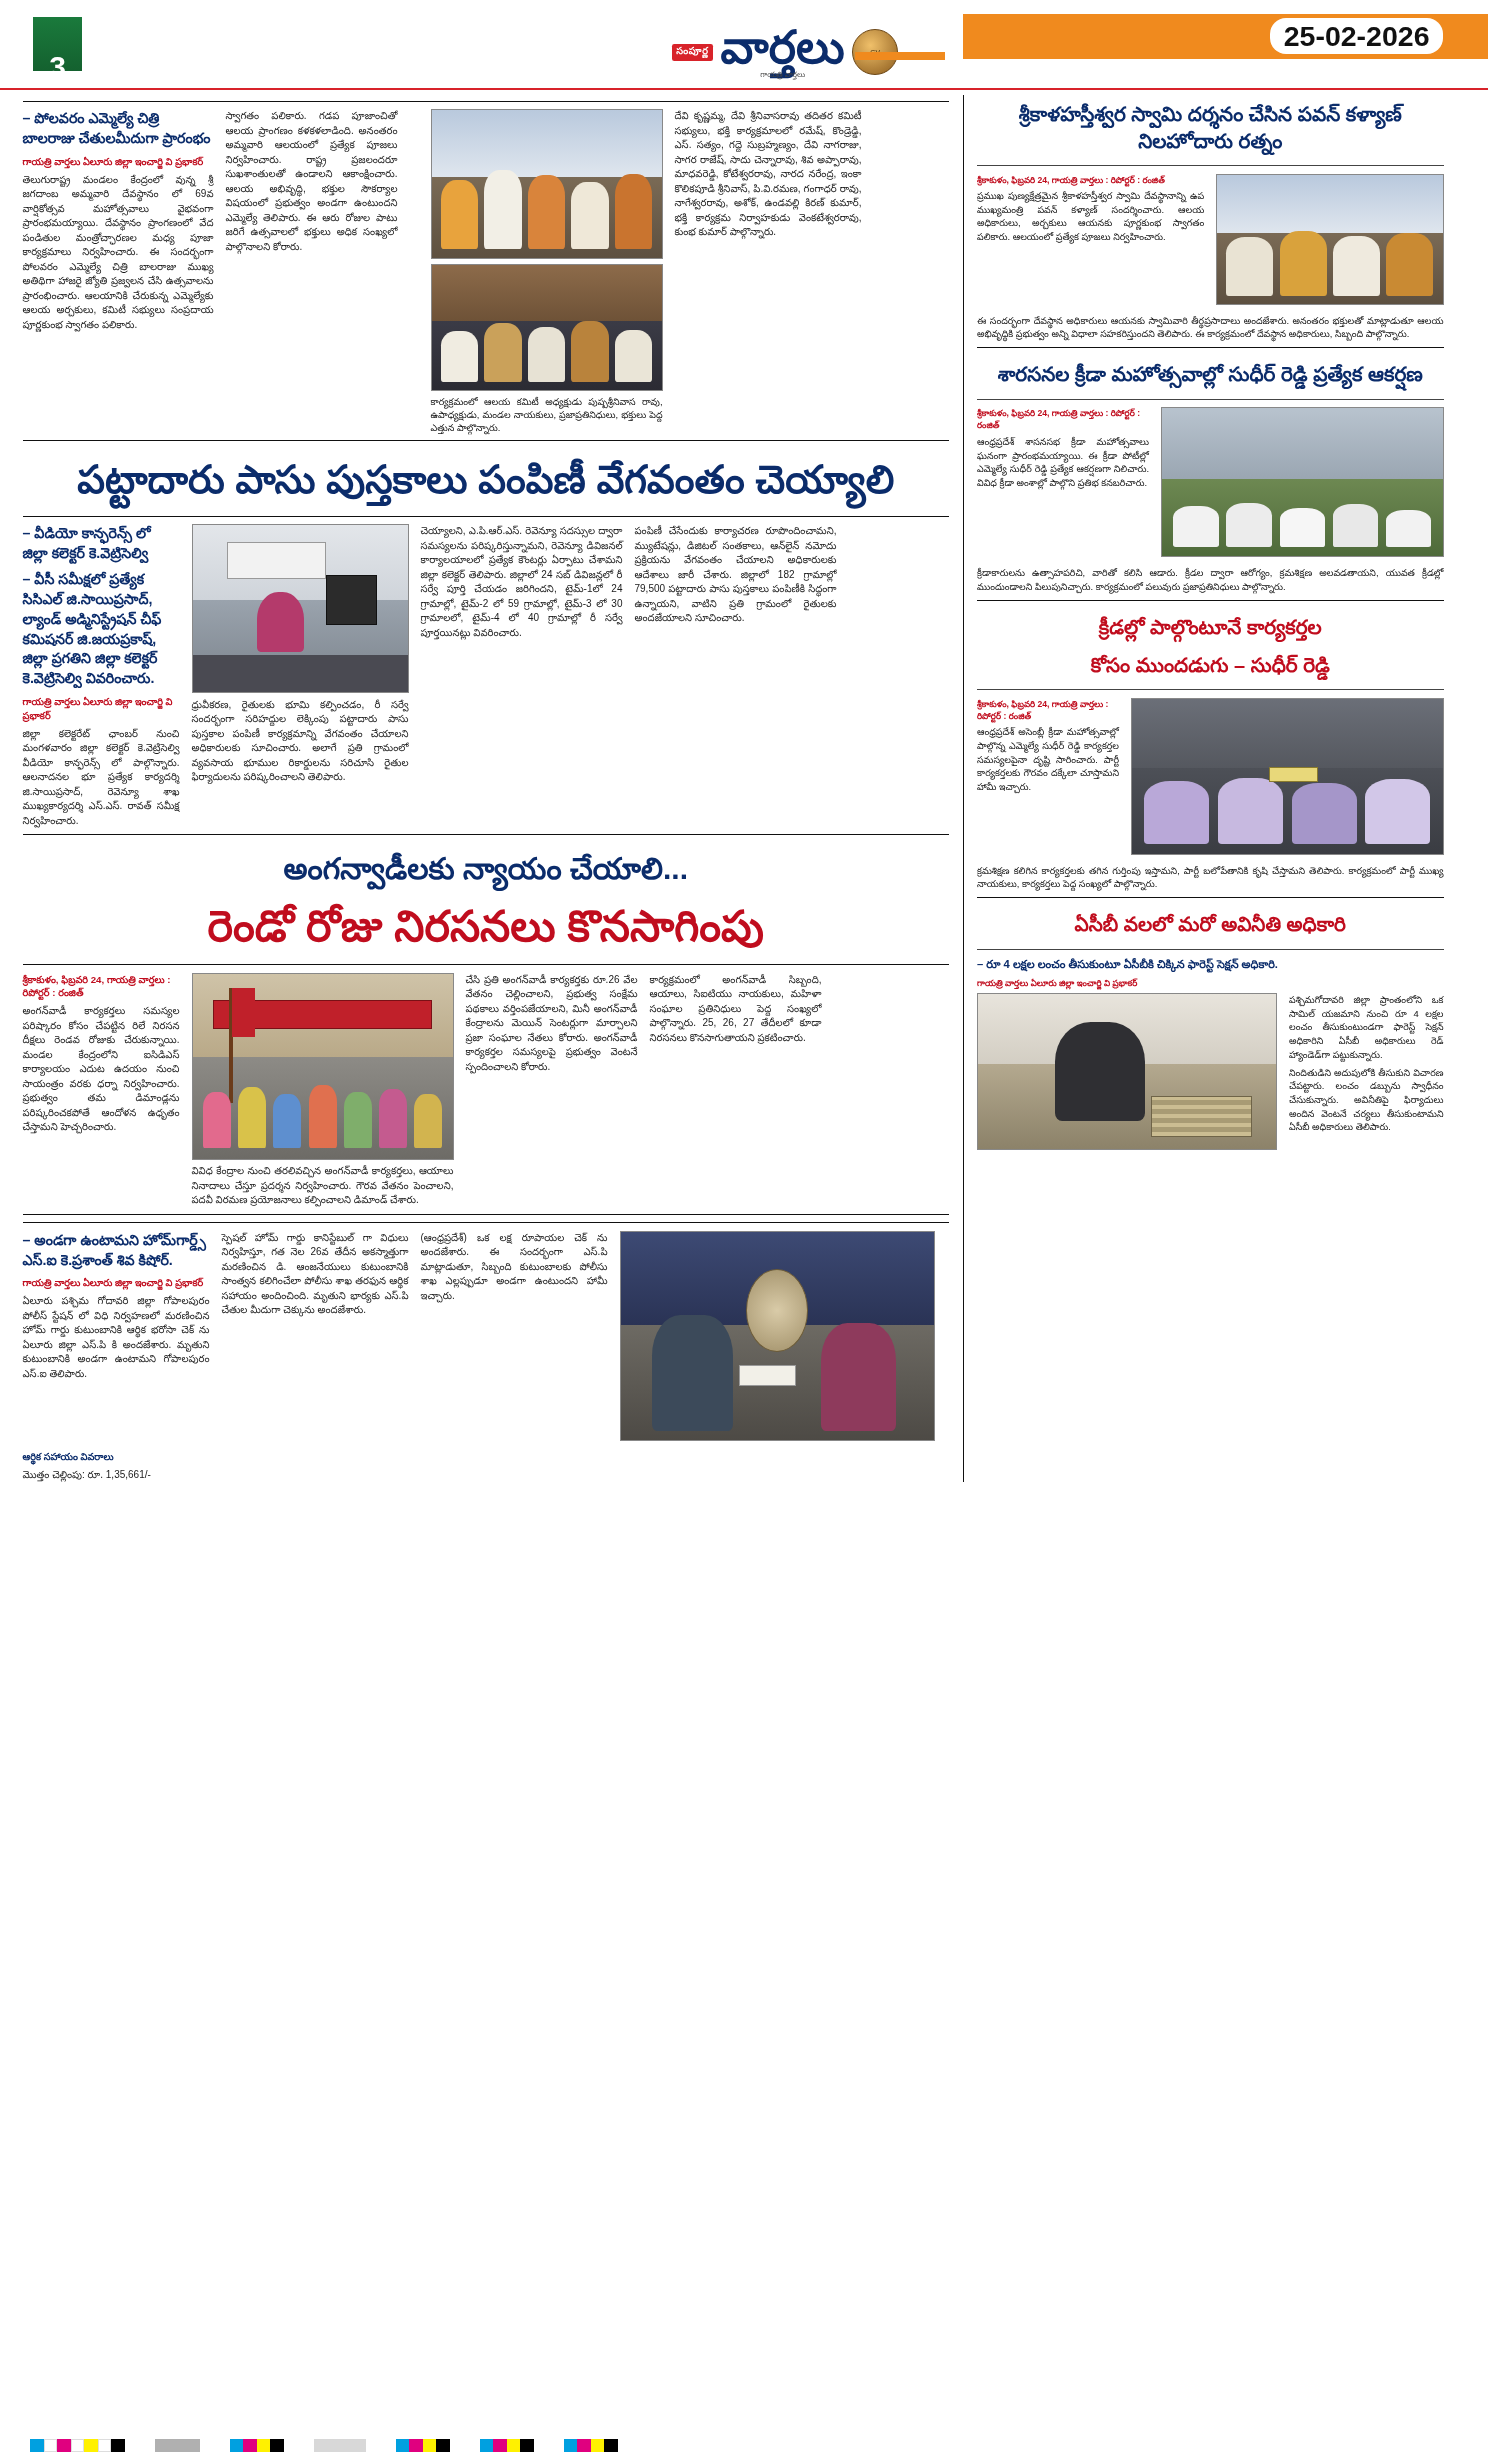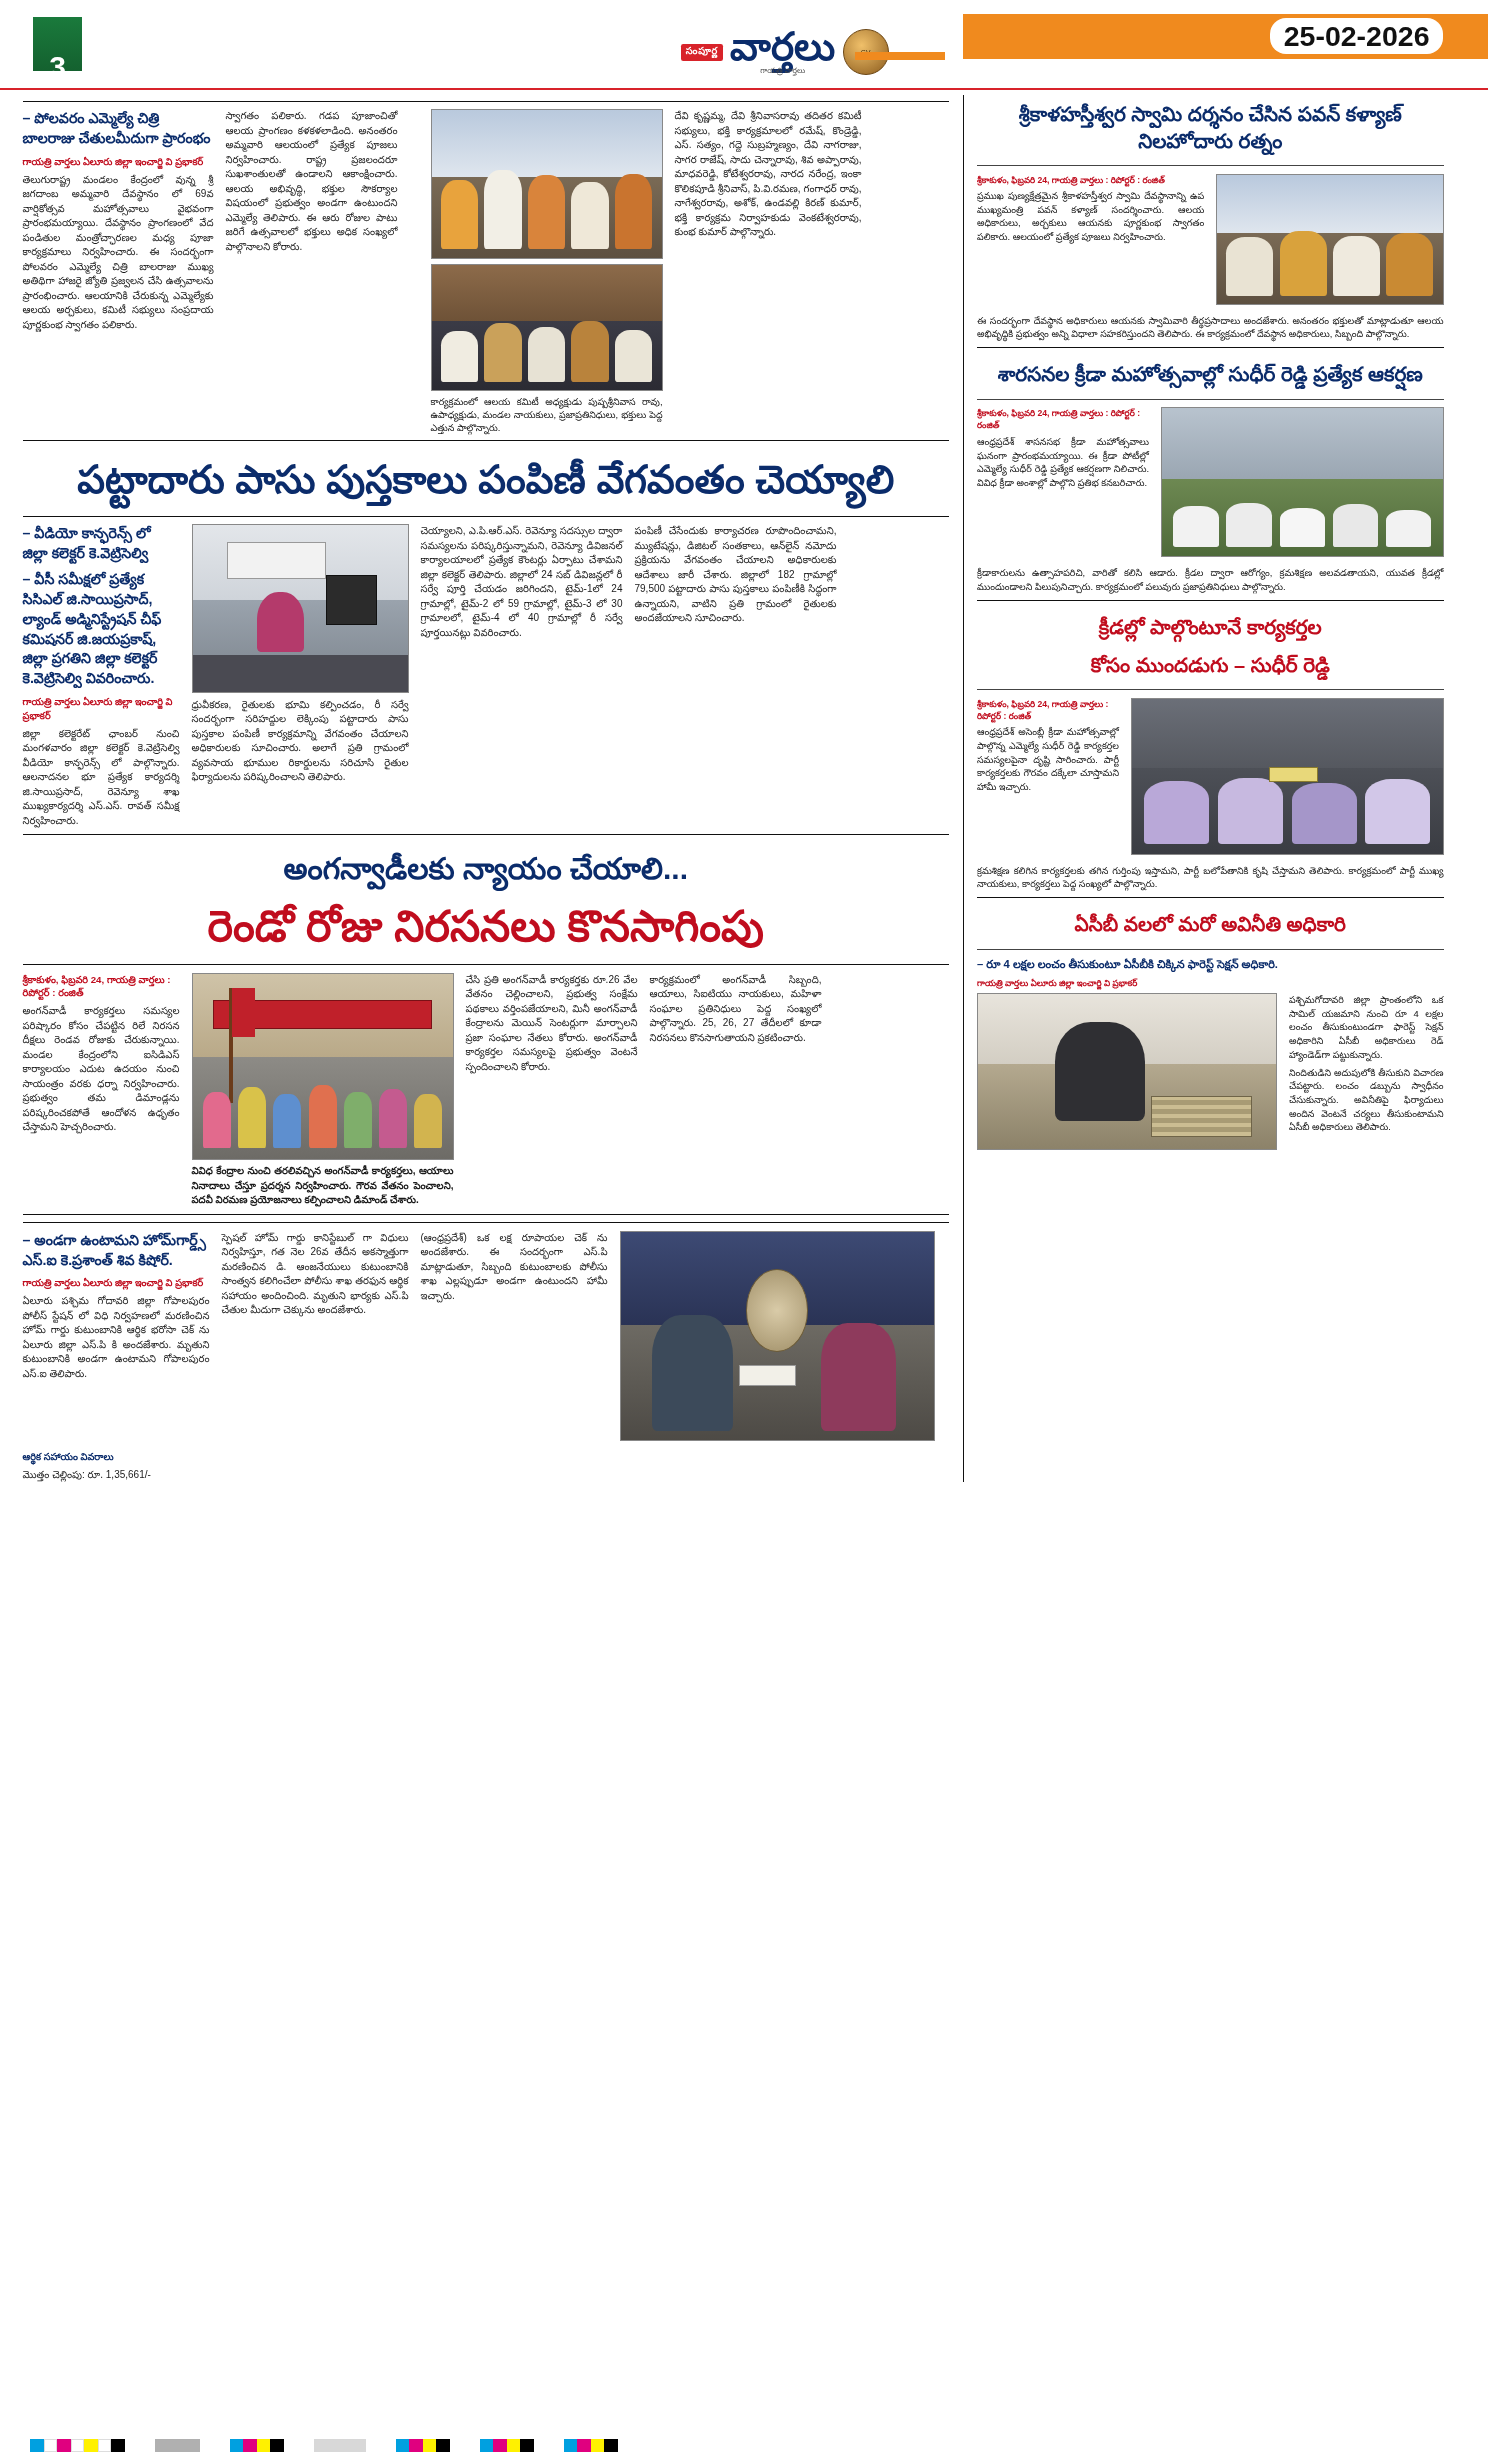--- a/index.html
+++ b/index.html
@@ -50,21 +50,21 @@
   .logo-badge {
     background:#d8232a;
     color:#fff;
     font-size:9.7px;
     padding:1.5px 4.5px;
     border-radius:2.2px;
     font-weight:bold;
     letter-spacing:0.7px;
   }
   .logo-main {
-    font-size:39px;
+    font-size:46px;
     font-weight:bold;
     color:#0b2c6b;
     line-height:1;
     font-family:"Liberation Sans", sans-serif;
   }
   .logo-sub {
     font-size:7.5px;
     color:#444;
     text-align:center;
   }
@@ -321,21 +321,21 @@
 
       <div>
         <div class="hl-main">అంగన్వాడీలకు న్యాయం చేయాలి...</div>
         <div class="hl-main huge red">రెండో రోజు నిరసనలు కొనసాగింపు</div>
         <div class="rule"></div>
         <div class="cols3">
           <div class="col" style="flex:0 0 157px;">
             <div class="byline">శ్రీకాకుళం, ఫిబ్రవరి 24, గాయత్రి వార్తలు : రిపోర్టర్ : రంజిత్</div>
             <div class="body-text">అంగన్‌వాడీ కార్యకర్తలు సమస్యల పరిష్కారం కోసం చేపట్టిన రిలే నిరసన దీక్షలు రెండవ రోజుకు చేరుకున్నాయి. మండల కేంద్రంలోని ఐసిడిఎస్ కార్యాలయం ఎదుట ఉదయం నుంచి సాయంత్రం వరకు ధర్నా నిర్వహించారు. ప్రభుత్వం తమ డిమాండ్లను పరిష్కరించకపోతే ఆందోళన ఉధృతం చేస్తామని హెచ్చరించారు.</div>
           </div>
-          <div class="col" style="flex:0 0 262px;font-weight:bold;">
+          <div class="col" style="flex:0 0 262px;">
             <div class="photo protest" style="height:187px;">
               <div class="ph-sky"></div>
                 <div class="ph-ground"></div>
               <div class="banner-strip"></div>
               <div class="flag-pole"></div>
               <div class="flag-cloth"></div>
               <div class="ph-people">
                 <i style="background:#e26a8d;height:52%"></i>
                 <i style="background:#d9c24a;height:56%"></i>
                 <i style="background:#5e8fcf;height:50%"></i>

